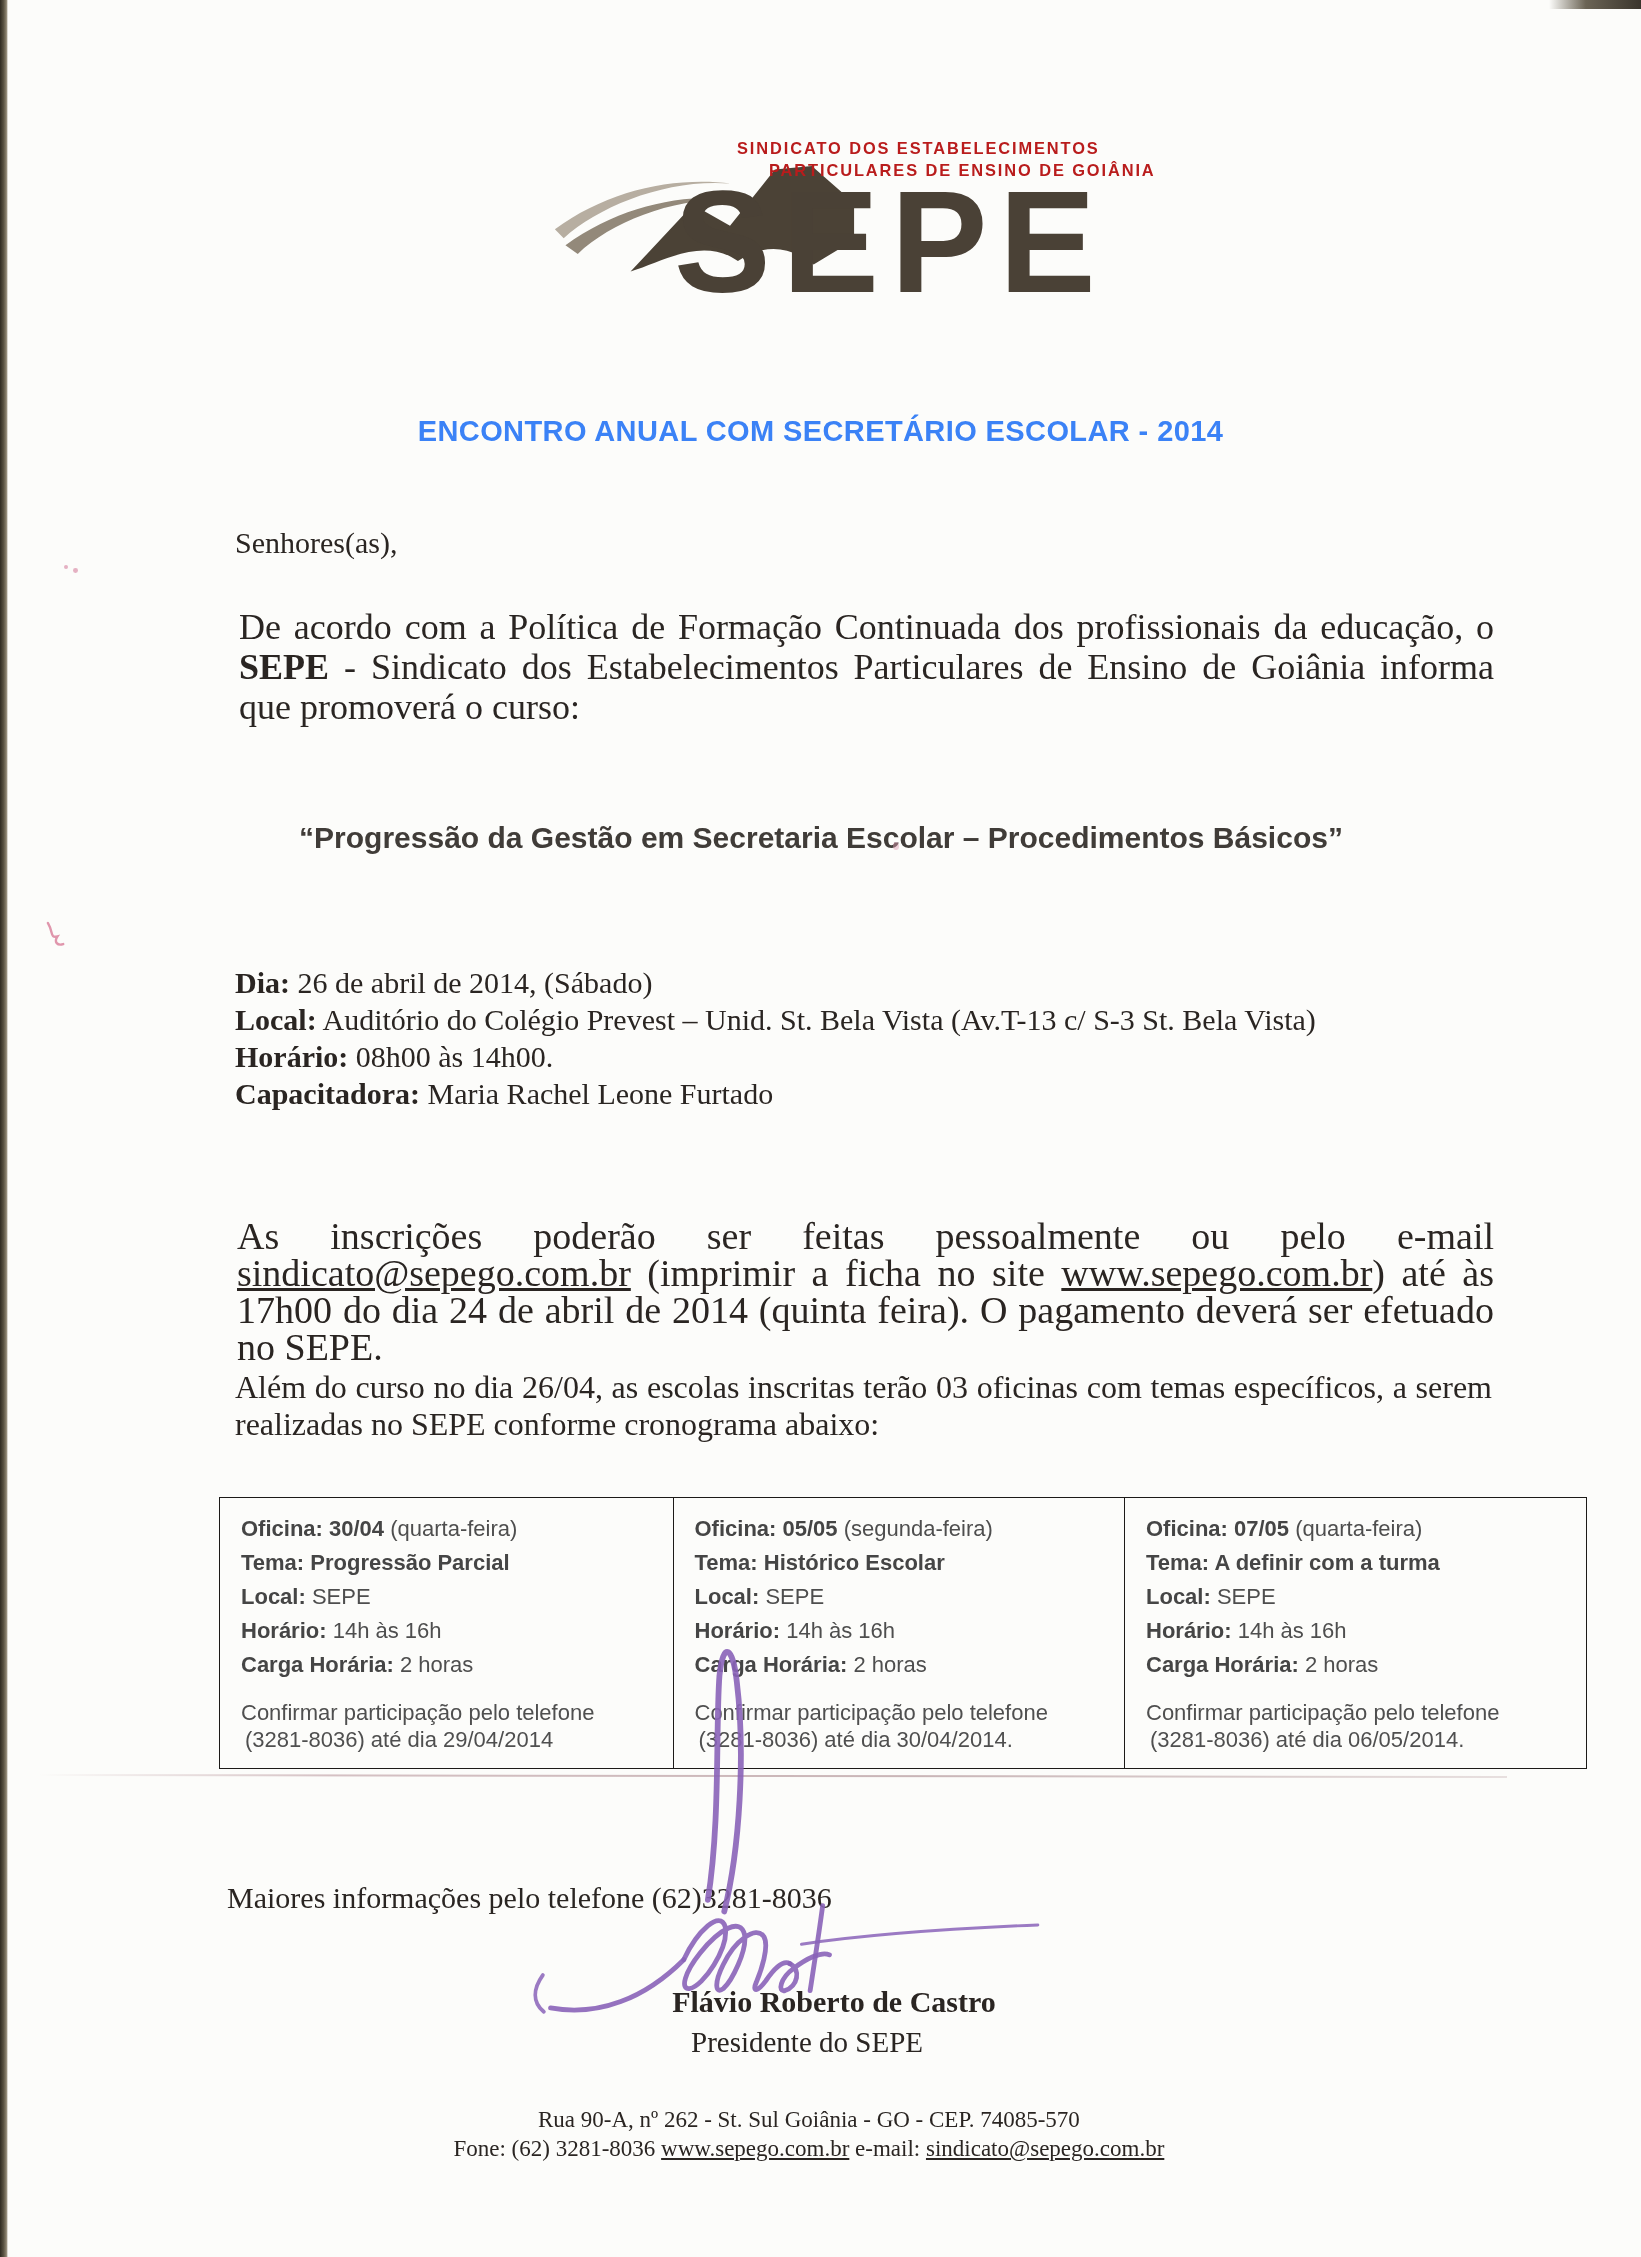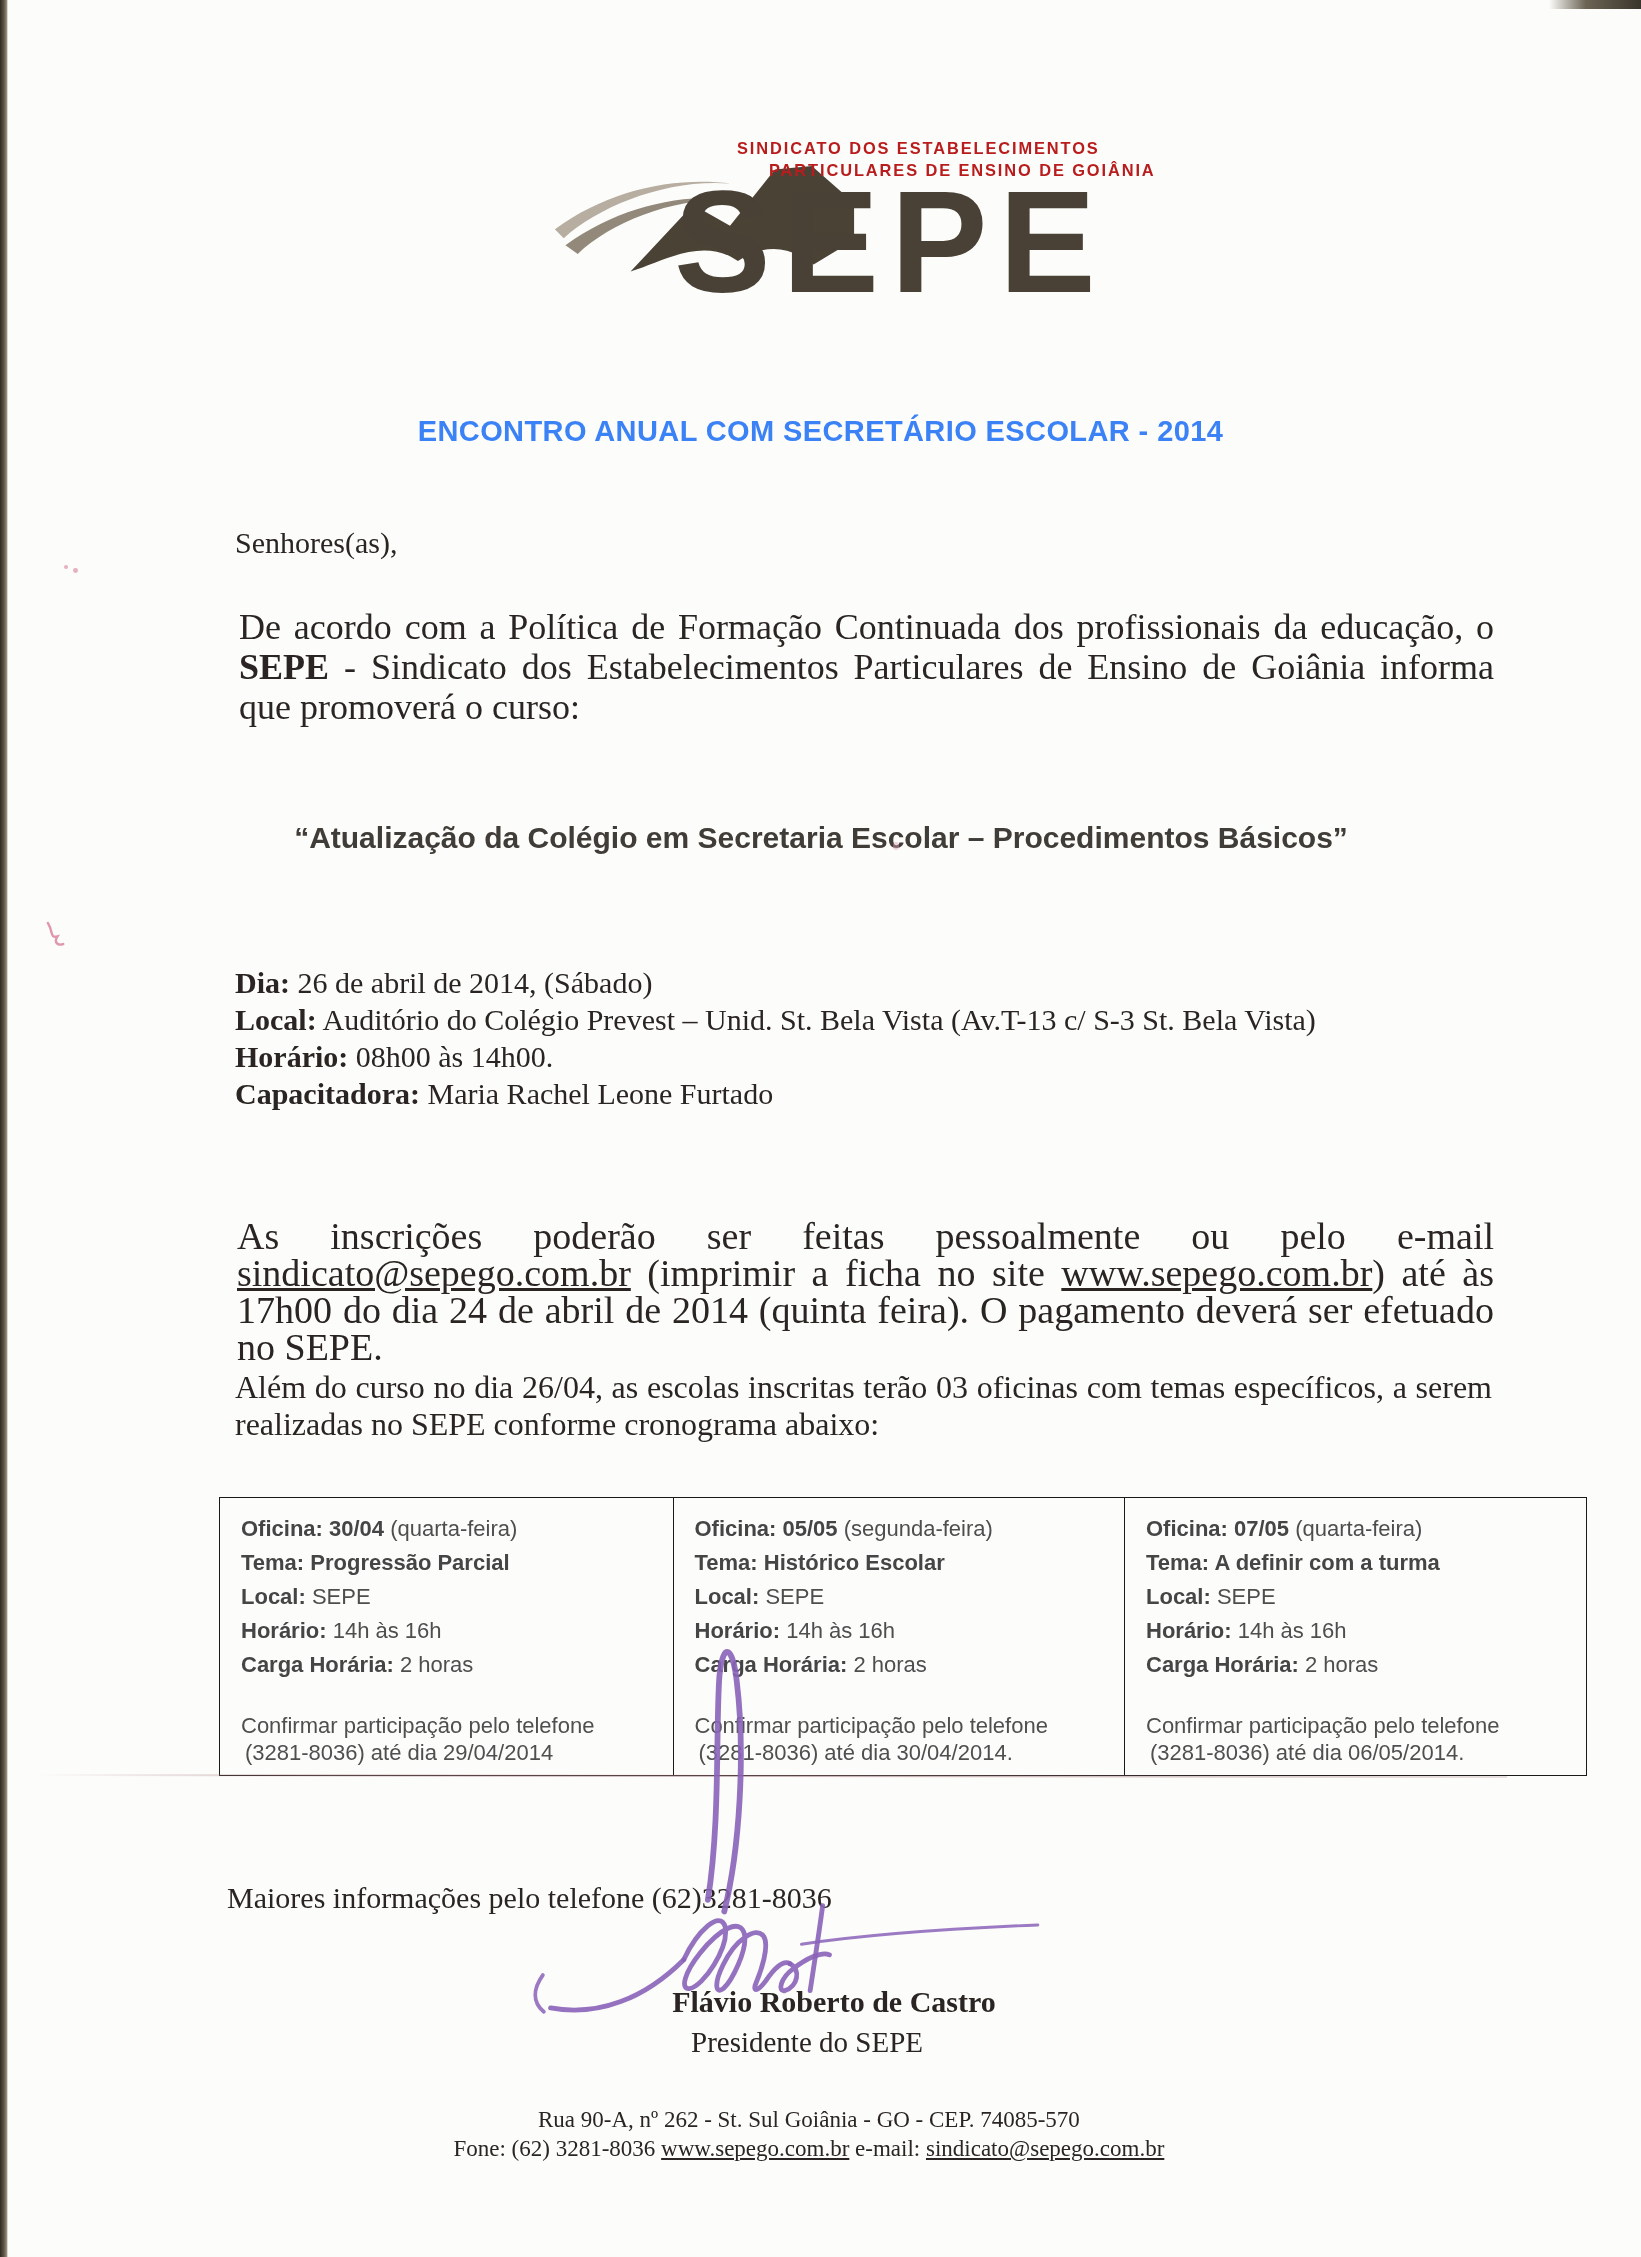--- a/index.html
+++ b/index.html
@@ -53,21 +53,21 @@
 
   
   table.workshops{ position:absolute; left:219px; top:1497px; width:1260px; height:272px;
     border-collapse:collapse; table-layout:fixed;
     font-family:"Liberation Sans",sans-serif; color:#4e4e4e; }
   table.workshops td{ border:1.9px solid #1c1a18; vertical-align:top;
     padding:13.5px 13.5px 9.7px 21px; }
   td.w0{ width:418px; } td.w1{ width:416px; } td.w2{ width:426px; }
   .wline{ font-size:22px; line-height:34px; }
   .wline b{ color:#454545; }
-  .confirm{ margin-top:30px; font-size:22px; line-height:27px; color:#4f4f4f; }
+  .confirm{ margin-top:17px; font-size:22px; line-height:27px; color:#4f4f4f; }
   .confirm .c2{ padding-left:3.9px; }
 
   
   .more-info{ position:absolute; left:227px; top:1881px; margin:0; font-size:30px; }
   .signature{ position:absolute; left:483px; top:1610px; width:579px; height:406px; }
   .sig-name{ position:absolute; left:0; top:1985px; width:100%; text-align:center;
     font-size:30px; font-weight:bold; transform:translateX(13.5px); }
   .sig-role{ position:absolute; left:0; top:2026px; width:100%; text-align:center;
     font-size:29px; transform:translateX(-13.5px); }
   .footer-line1{ position:absolute; left:0; top:2107px; width:100%; text-align:center;
@@ -94,21 +94,21 @@
     <div class="logo-cap2">PARTICULARES DE ENSINO DE GOIÂNIA</div>
     <div class="logo-acronym">SEPE</div>
   </div>
 
   <h1 class="doc-title">ENCONTRO ANUAL COM SECRETÁRIO ESCOLAR - 2014</h1>
 
   <p class="salutation">Senhores(as),</p>
 
   <p class="intro"><span>De acordo com a Política de Formação Continuada dos profissionais da educação, o </span><b>SEPE</b><span> - Sindicato dos Estabelecimentos Particulares de Ensino de Goiânia informa que promoverá o curso:</span></p>
 
-  <h2 class="course-title">“Atualização da Colégio em Secretaria Escolar – Procedimentos Básicos”</h2>
+  <h2 class="course-title">“Progressão da Gestão em Secretaria Escolar – Procedimentos Básicos”</h2>
 
   <div class="details">
     <div class="dline"><b>Dia:</b><span> 26 de abril de 2014, (Sábado)</span></div>
     <div class="dline"><b>Local:</b><span> Auditório do Colégio Prevest – Unid. St. Bela Vista (Av.T-13 c/ S-3 St. Bela Vista)</span></div>
     <div class="dline"><b>Horário:</b><span> 08h00 às 14h00.</span></div>
     <div class="dline"><b>Capacitadora:</b><span> Maria Rachel Leone Furtado</span></div>
   </div>
 
   <p class="registration"><span>As inscrições poderão ser feitas pessoalmente ou pelo e-mail </span><span class="u">sindicato@sepego.com.br</span><span> (imprimir a ficha no site </span><span class="u">www.sepego.com.br</span><span>) até às 17h00 do dia 24 de abril de 2014 (quinta feira). O pagamento deverá ser efetuado no SEPE.</span></p>
 

